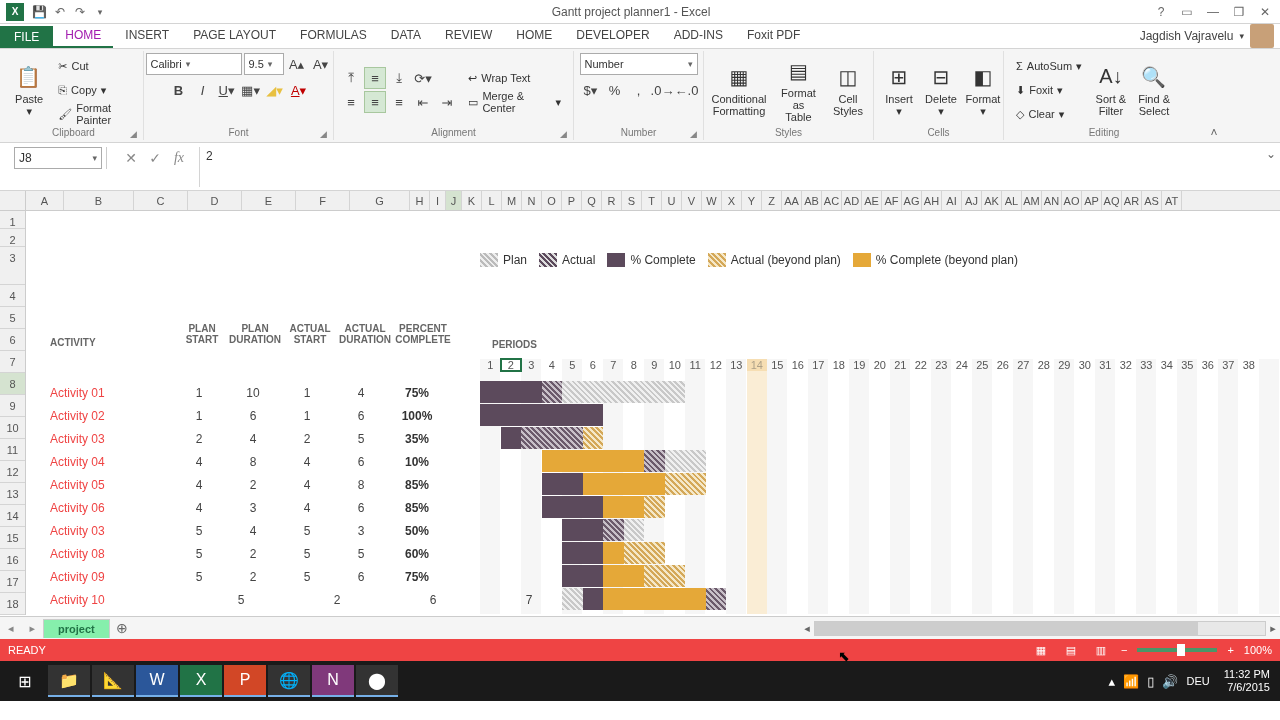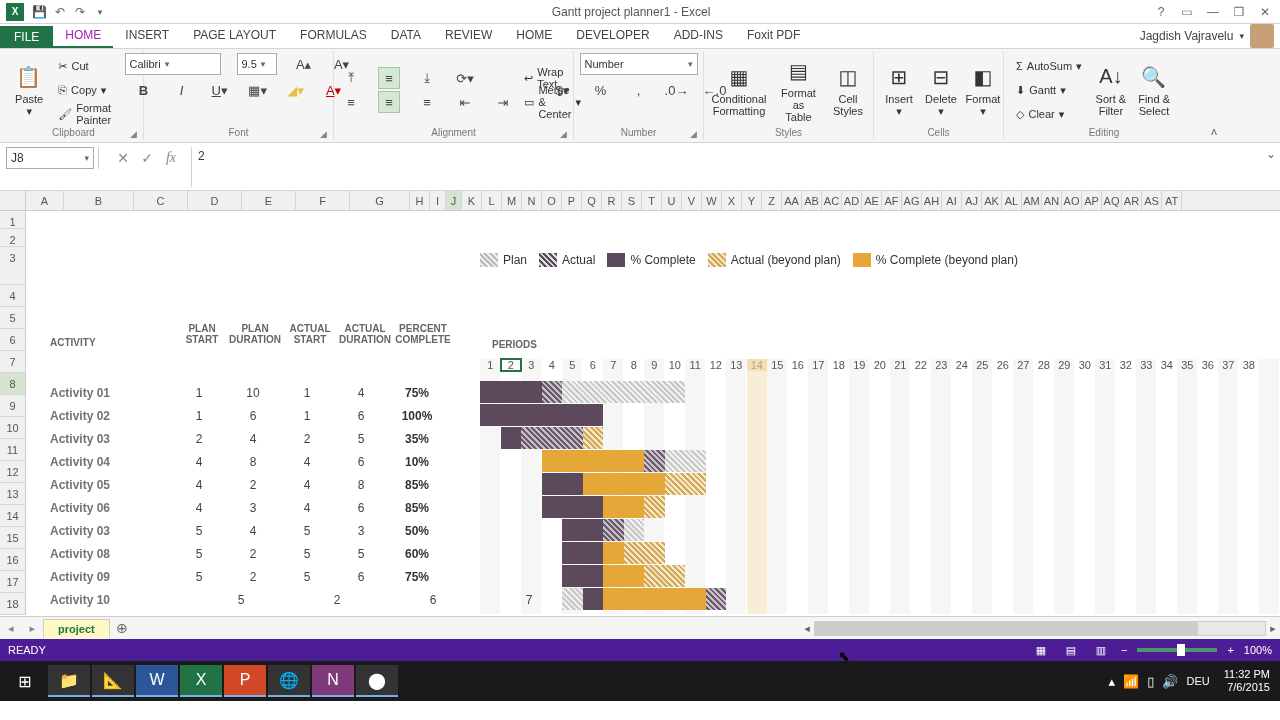--- a/index.html
+++ b/index.html
@@ -18,30 +18,30 @@
 .tabs .avatar { width:24px; height:24px; background:#c8a078; border-radius:2px; }
 .ribbon { height:94px; background:#f5f5f5; border-bottom:1px solid #d4d4d4; display:flex; padding:2px 4px; }
 .rgroup { border-right:1px solid #e0e0e0; padding:2px 6px 0 6px; display:flex; flex-direction:column; justify-content:space-between; }
 .rgroup .name { text-align:center; font-size:10px; color:#777; padding-bottom:2px; position:relative; }
 .rgroup .name .dlg { position:absolute; right:0; bottom:1px; font-size:9px; color:#888; }
 .rgroup .body { flex:1; display:flex; align-items:center; gap:4px; }
 .bigbtn { display:flex; flex-direction:column; align-items:center; justify-content:center; gap:2px; padding:2px 4px; cursor:pointer; min-width:38px; }
 .bigbtn .ico { width:28px; height:28px; display:flex; align-items:center; justify-content:center; font-size:20px; }
 .bigbtn .lbl { font-size:11px; text-align:center; line-height:1.1; }
 .stack { display:flex; flex-direction:column; gap:2px; }
-.row { display:flex; align-items:flex-start; gap:16px; }
+.row { display:flex; align-items:flex-start; gap:2px; }
 .smbtn { width:22px; height:22px; display:flex; align-items:center; justify-content:center; border:1px solid transparent; cursor:pointer; font-size:13px; color:#444; }
 .smbtn.on { background:#d5e8d4; border:1px solid #a8c79e; }
 .txtbtn { height:22px; padding:0 6px; display:flex; align-items:center; gap:4px; cursor:pointer; font-size:11px; }
 .combo { height:22px; border:1px solid #ababab; background:#fff; display:flex; align-items:center; padding:0 4px; font-size:11px; }
 .combo .dd { margin-left:4px; color:#666; font-size:9px; }
 .ribbon-collapse { width:20px; display:flex; align-items:flex-end; justify-content:center; font-size:12px; color:#666; cursor:pointer; }
 
 .fbar { height:48px; border-bottom:1px solid #d4d4d4; display:flex; align-items:flex-start; padding:4px 0 0 0; }
-.namebox { width:88px; height:22px; border:1px solid #ababab; margin-left:6px; display:flex; align-items:center; padding:0 4px; font-size:12px; }
+.namebox { width:88px; height:22px; border:1px solid #ababab; margin-left:14px; display:flex; align-items:center; padding:0 4px; font-size:12px; }
 .namebox .dd { margin-left:auto; font-size:9px; color:#666; }
 .fbar .fxbtns { display:flex; align-items:center; margin:0 8px; height:22px; }
 .fbar .fxbtns span { width:24px; text-align:center; color:#888; cursor:pointer; font-size:14px; }
 .fxi { font-style:italic; font-family:'Times New Roman',serif; font-size:14px; color:#555; }
 .fbar .fval { border-left:1px solid #d4d4d4; padding:2px 6px; height:40px; flex:1; font-size:12px; }
 .fbar .expand { width:18px; text-align:center; color:#666; cursor:pointer; }
 
 .grid { position:relative; height:425px; overflow:hidden; }
 .colhdr { display:flex; height:20px; background:#f0f0f0; border-bottom:1px solid #ccc; }
 .colhdr .all { width:26px; border-right:1px solid #ccc; }
@@ -67,44 +67,44 @@
 
 .thdr { position:absolute; top:112px; left:24px; display:flex; font-size:10px; font-weight:600; color:#666; }
 .thdr div { text-align:center; }
 .periods-lbl { position:absolute; top:128px; left:466px; font-size:10px; font-weight:600; color:#666; }
 .periods { position:absolute; top:148px; left:454px; display:flex; font-size:11px; color:#555; }
 .periods .p { width:20.5px; text-align:center; position:relative; }
 .periods .p.hl { background:#f5deb3; }
 .periods .p.selcell { outline:2px solid #217346; outline-offset:-1px; background:#fff; }
 
 .datarow { position:absolute; left:24px; height:23px; display:flex; align-items:center; font-size:12px; }
-.datarow .act { width:122px; font-weight:700; color:#737373; }
+.datarow .act { width:122px; font-weight:400; color:#ef4444; }
 .datarow .n { width:54px; text-align:center; color:#444; }
 .datarow .pc { width:58px; text-align:center; font-weight:600; color:#333; }
 .gantt { position:absolute; left:454px; height:22px; }
 .gbar { position:absolute; height:22px; }
 .gbar.plan { background:repeating-linear-gradient(45deg,#c8c8c8,#c8c8c8 2px,#f0f0f0 2px,#f0f0f0 4px); }
 .gbar.actual { background:repeating-linear-gradient(45deg,#6b5a6b,#6b5a6b 2px,#c8c0c8 2px,#c8c0c8 4px); height:22px; }
 .gbar.pct { background:#5c4a5c; height:22px; }
 .gbar.abp { background:repeating-linear-gradient(45deg,#d4a858,#d4a858 2px,#f5e8c8 2px,#f5e8c8 4px); }
 .gbar.pbp { background:#e5a838; }
 .col-highlight { position:absolute; top:148px; height:255px; width:20px; background:#f5deb3; opacity:.55; z-index:0; }
 .gridlines { position:absolute; top:148px; left:454px; right:0; height:255px; z-index:-1;
   background:repeating-linear-gradient(90deg,#f6f6f6 0,#f6f6f6 20px,#fff 20px,#fff 41px);}
 
 .sheettabs { height:23px; border-top:1px solid #ccc; display:flex; align-items:center; background:#f5f5f5; font-size:11px; }
 .sheettabs .nav { padding:0 8px; color:#888; cursor:pointer; }
-.sheettabs .stab { padding:3px 14px; background:#fef9c3; border:1px solid #ccc; border-bottom:none; font-weight:600; color:#217346; cursor:pointer; }
+.sheettabs .stab { padding:3px 14px; background:#86efac; border:1px solid #ccc; border-bottom:none; font-weight:600; color:#217346; cursor:pointer; }
 .sheettabs .add { width:24px; text-align:center; color:#666; cursor:pointer; font-size:14px; }
 .sheettabs .hscroll { margin-left:auto; display:flex; align-items:center; width:480px; }
 .sheettabs .hscroll .tr { width:14px; text-align:center; color:#666; cursor:pointer; }
 .sheettabs .hscroll .track { flex:1; height:15px; background:#e8e8e8; border:1px solid #ccc; position:relative; }
 .sheettabs .hscroll .thumb { position:absolute; left:0; width:85%; height:100%; background:#cdcdcd; }
 
-.status { height:22px; background:#4c1d95; color:#fff; display:flex; align-items:center; padding:0 8px; font-size:11px;justify-content:space-between; }
+.status { height:22px; background:#ef4444; color:#fff; display:flex; align-items:center; padding:0 8px; font-size:11px;justify-content:space-between; }
 .status .r { margin-left:auto; display:flex; align-items:center; gap:10px; }
 .status .vbtn { width:20px; height:16px; display:flex; align-items:center; justify-content:center; cursor:pointer; }
 .status .slider { width:80px; height:4px; background:#4a9668; position:relative; }
 .status .slider .h { position:absolute; left:50%; top:-4px; width:8px; height:12px; background:#fff; }
 
 .taskbar { height:40px; background:#1a1a1a; display:flex; align-items:center; padding:0 4px; }
 .taskbar .tbtn { width:42px; height:32px; display:flex; align-items:center; justify-content:center; cursor:pointer; color:#fff; font-size:16px; margin-right:2px; }
 .taskbar .tbtn.app { background:#333; border-bottom:2px solid #76b0e8; }
 .taskbar .tray { margin-left:auto; display:flex; align-items:center; gap:8px; color:#fff; font-size:11px; }
 .taskbar .tray .ico { font-size:13px; }
@@ -284,21 +284,21 @@
           <div class="lbl"><span>Format</span><br>▾</div>
         </div>
     </div>
     <div class="name"><span>Cells</span></div>
   </div>
 
   <div class="rgroup" style="width:200px;border-right:none">
     <div class="body">
       <div class="stack">
         <div class="txtbtn"><span>Σ</span><span>AutoSum</span> ▾</div>
-        <div class="txtbtn"><span>⬇</span><span>Gantt</span> ▾</div>
+        <div class="txtbtn"><span>⬇</span><span>Foxit</span> ▾</div>
         <div class="txtbtn"><span>◇</span><span>Clear</span> ▾</div>
       </div>
       <div class="bigbtn">
           <div class="ico">A↓</div>
           <div class="lbl" style="white-space:pre-line">Sort &amp;
 Filter</div>
         </div>
       <div class="bigbtn">
           <div class="ico">🔍</div>
           <div class="lbl" style="white-space:pre-line">Find &amp;

